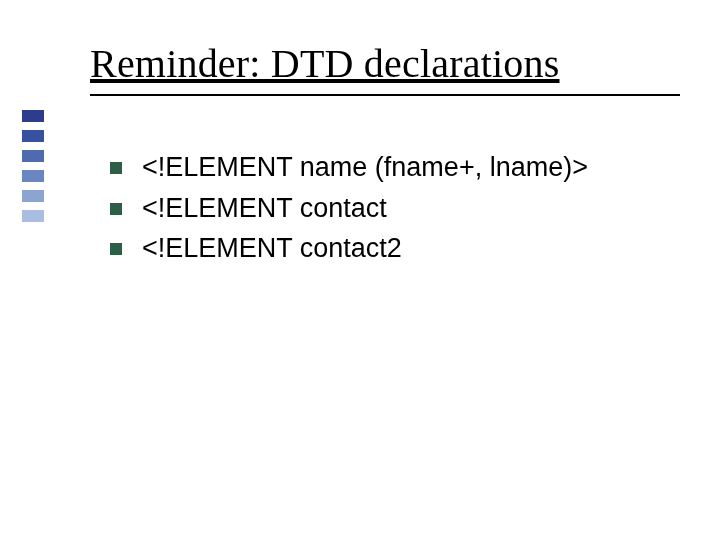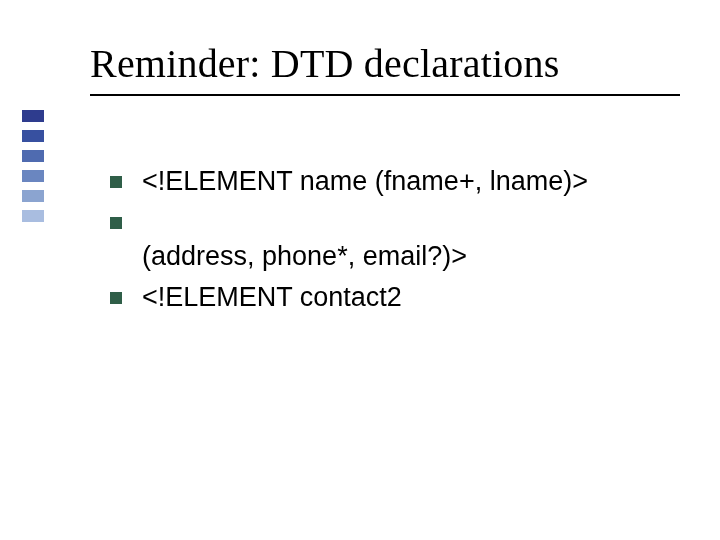--- a/index.html
+++ b/index.html
@@ -16,20 +16,21 @@
     position: relative;
     width: 720px;
     height: 540px;
     box-sizing: border-box;
   }
   .title-wrap {
     position: absolute;
     left: 90px;
     top: 40px;
     right: 40px;
+    text-decoration: underline;
   }
   .title {
     font-size: 40px;
     font-weight: 400;
     letter-spacing: 0.2px;
   }
   .underline {
     position: absolute;
     left: 90px;
     right: 40px;
@@ -52,21 +53,21 @@
   }
   .c1 { background: #2e3c8e; }
   .c2 { background: #3750a0; }
   .c3 { background: #4f6bb0; }
   .c4 { background: #6a86c0; }
   .c5 { background: #8ba4d0; }
   .c6 { background: #a9bde0; }
   .content {
     position: absolute;
     left: 110px;
-    top: 164px;
+    top: 150px;
     right: 40px;
     font-family: Arial, Helvetica, sans-serif;
     font-size: 27px;
     line-height: 1.28;
   }
   .item {
     position: relative;
     padding-left: 32px;
     margin-bottom: 6px;
   }
@@ -101,22 +102,21 @@
   <div class="content">
 
     <div class="item">
       <span class="bullet"></span>
       <span>&lt;!ELEMENT name (fname+, lname)&gt;</span>
     </div>
 
 
     <div class="item">
       <span class="bullet"></span>
-      <br>
-      <span>(address, phone*, email?)&gt;</span>
+      <span>&lt;!ELEMENT contact</span><br>
     </div>
 
     <div class="item">
       <span class="bullet"></span>
       <span>&lt;!ELEMENT contact2</span><br>
     </div>
 
   </div>
 
 </div>

